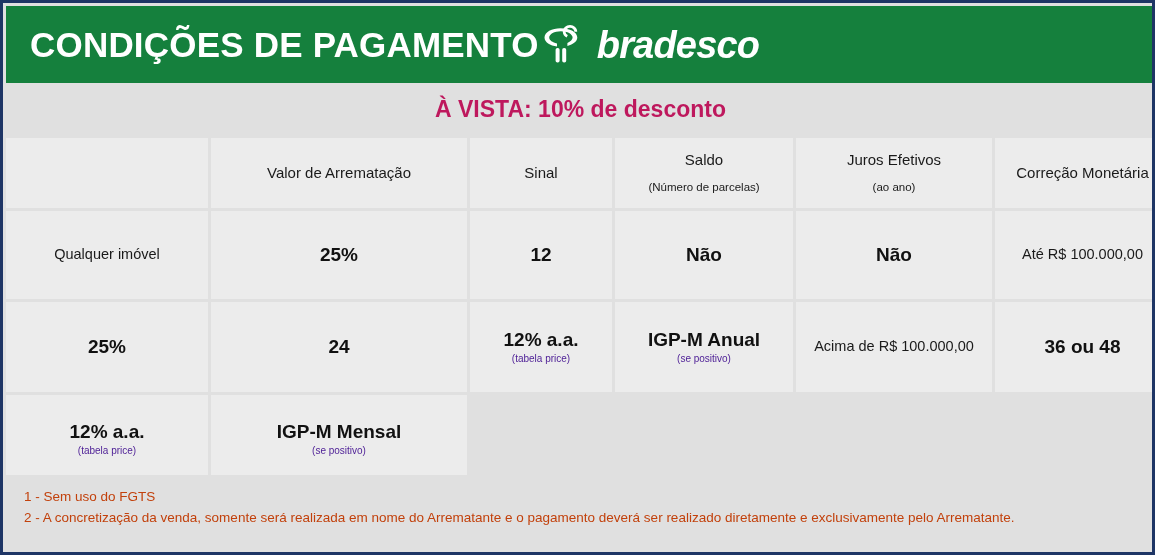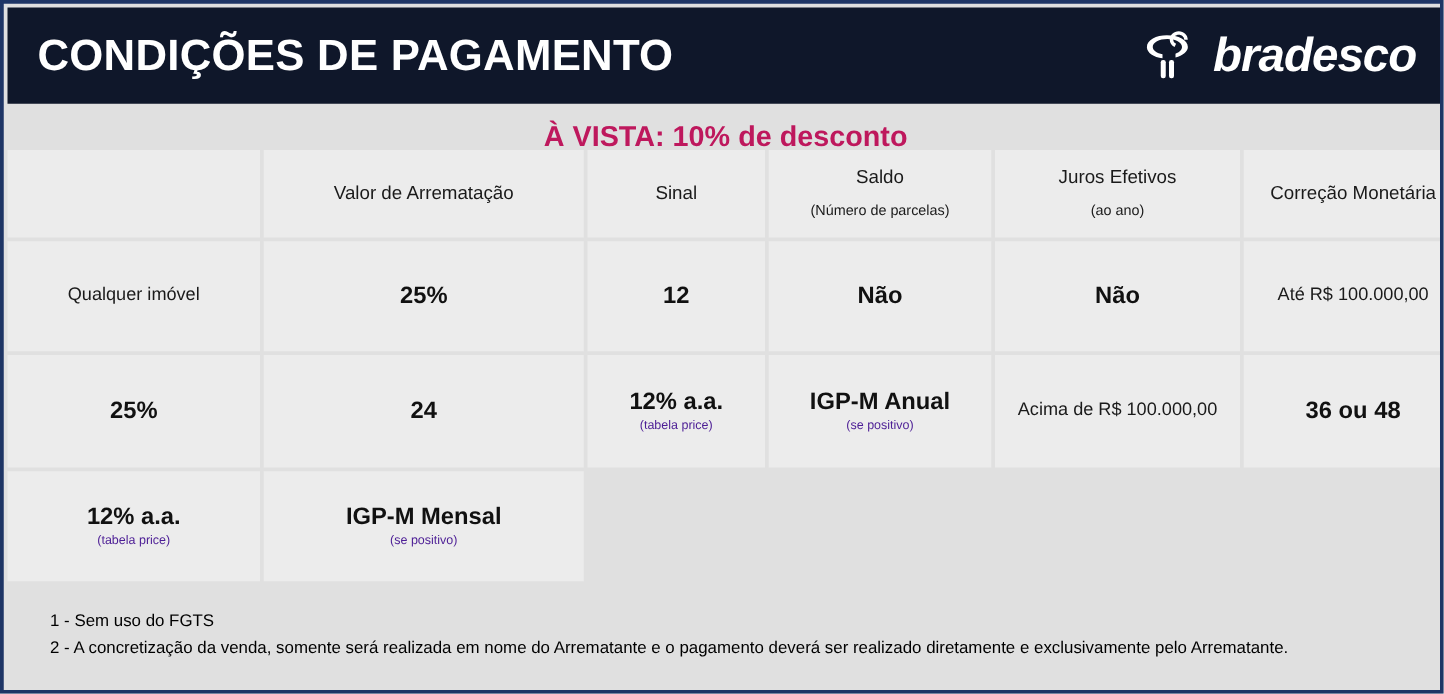--- a/index.html
+++ b/index.html
@@ -22,24 +22,23 @@
     overflow: hidden;
   }
 
   
   .header-band {
     position: absolute;
     left: 3px;
     top: 3px;
     width: 1149px;
     height: 77px;
-    background: #0f172a;
-    display: flex;
-    align-items: center;
-    justify-content: space-between;
+    background: #15803d;
+    display: flex;
+    align-items: center;
     box-sizing: border-box;
     padding: 0 22px 0 24px;
   }
   .header-title {
     color: #ffffff;
     font-size: 35px;
     font-weight: bold;
     letter-spacing: 0.2px;
     white-space: nowrap;
     line-height: 1;
@@ -79,21 +78,21 @@
     color: #be185d;
     font-size: 23px;
     font-weight: bold;
     line-height: 1;
   }
 
   
   .grid {
     position: absolute;
     left: 3px;
-    top: 117px;
+    top: 135px;
     width: 1149px;
     height: 336px;
     background: #e0e0e0;
     display: grid;
     grid-template-columns: 202px 256px 142px 178px 196px 175px;
     grid-template-rows: 70px 88px 90px 88px;
     gap: 3px;
     padding: 0 0 0 0;
     box-sizing: border-box;
   }
@@ -153,24 +152,23 @@
     left: 3px;
     top: 472px;
     width: 1149px;
     height: 80px;
     background: #e0e0e0;
     box-sizing: border-box;
     padding: 12px 0 0 18px;
   }
   .footnote {
     font-size: 13.5px;
-    color: #000000;
+    color: #c2410c;
     line-height: 1.55;
     white-space: nowrap;
-    margin-left: 16px;
   }
 </style>
 </head>
 <body>
 
 <div class="sheet">
 
   <div class="header-band">
     <div class="header-title">CONDIÇÕES DE PAGAMENTO</div>
     <div class="brand">

